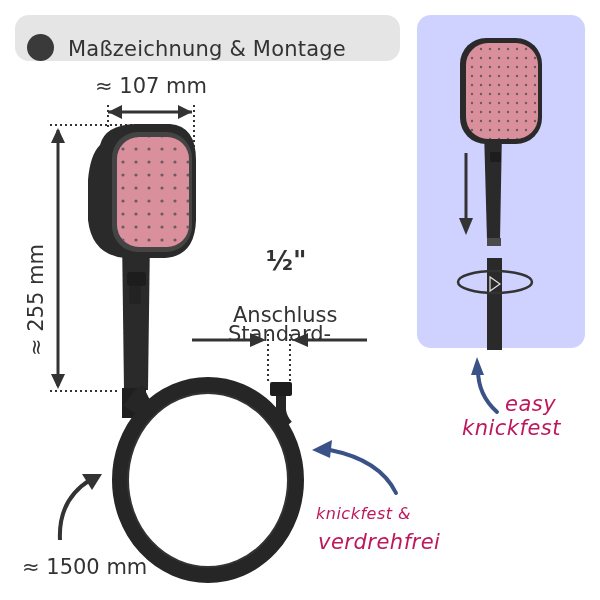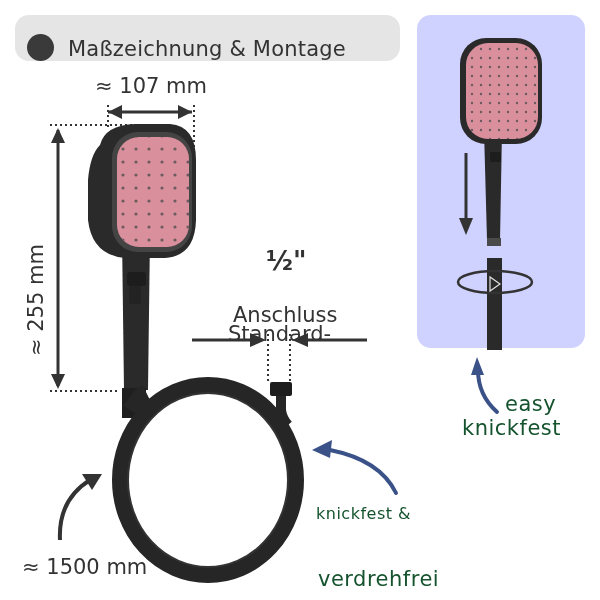--- a/index.html
+++ b/index.html
@@ -25,26 +25,26 @@
   .dim-width { left: 95px; top: 74px; font-size: 21px; }
   .dim-height {
     left: 36px; top: 300px; font-size: 21px;
     transform: translate(-50%, -50%) rotate(-90deg); transform-origin: center;
   }
   .dim-hose { left: 22px; top: 555px; font-size: 21px; }
   .conn-frac { left: 266px; top: 246px; font-size: 26px; font-weight: bold; }
   .conn-line1 { left: 228px; top: 280px; font-size: 21px; margin-top: 42px; }
   .conn-line2 { left: 233px; top: 303px; font-size: 21px; }
 
-  .hand { position: absolute; color: #14532d; font-family: "DejaVu Sans", sans-serif;
-          white-space: nowrap; letter-spacing: 0.5px; text-align: right; }
+  .hand { position: absolute; color: #be185d; font-family: "DejaVu Sans", sans-serif;
+          font-style: italic; white-space: nowrap; letter-spacing: 0.5px; text-align: right; }
   .hand-easy { left: 505px; top: 392px; font-size: 21px; }
   .hand-montiert { left: 462px; top: 416px; font-size: 21px; }
   .hand-knick { left: 316px; top: 504px; font-size: 16px; }
-  .hand-verdreh { left: 318px; top: 530px; font-size: 21px; margin-top: 37px; }
+  .hand-verdreh { left: 318px; top: 530px; font-size: 21px; }
 </style>
 </head>
 <body>
 
 <div class="header-pill">
   <span class="header-dot"></span>
   <span class="header-title">Maßzeichnung &amp; Montage</span>
 </div>
 
 <div class="install-panel"></div>

